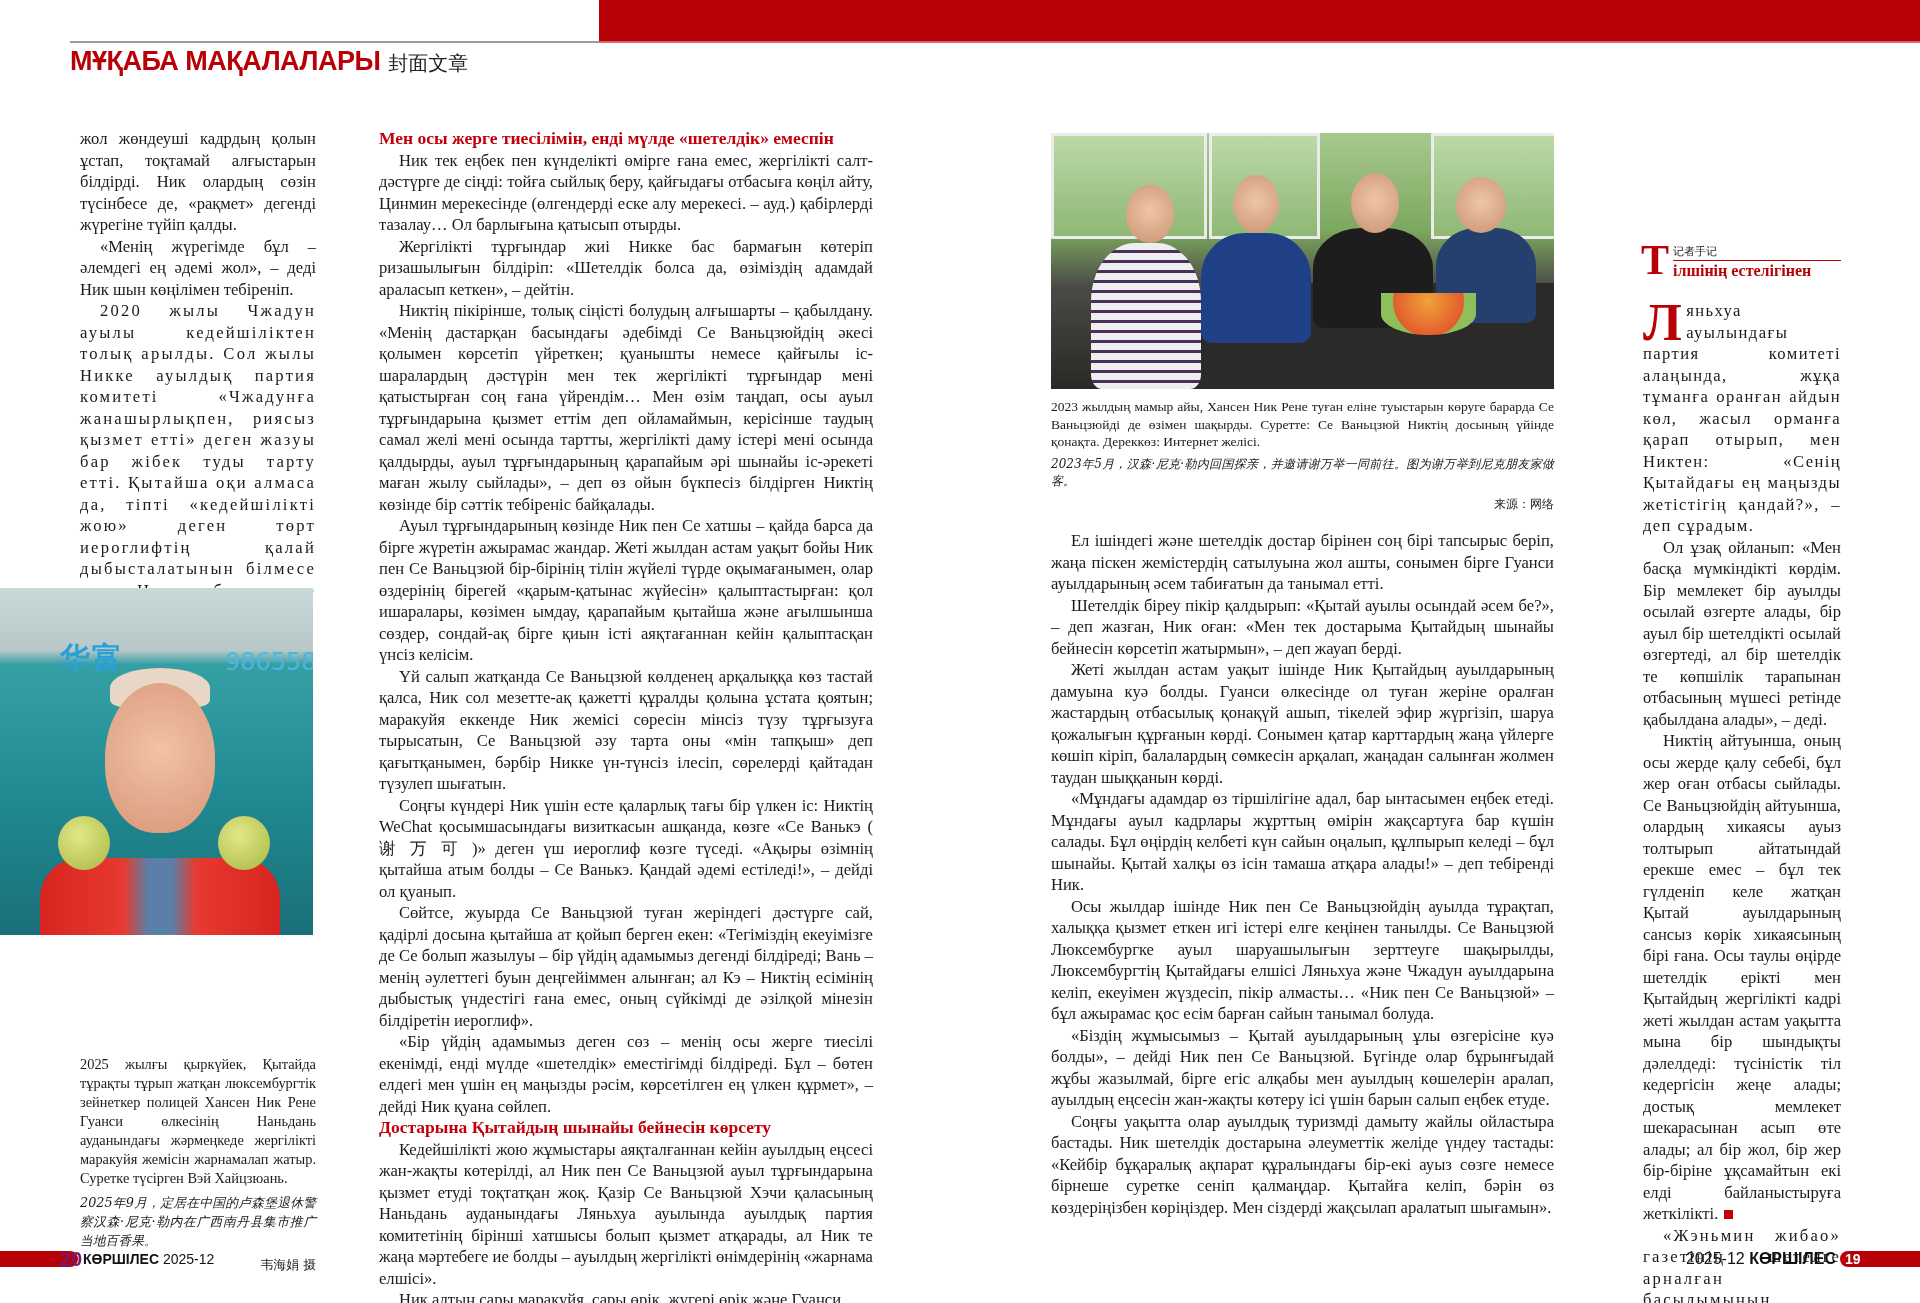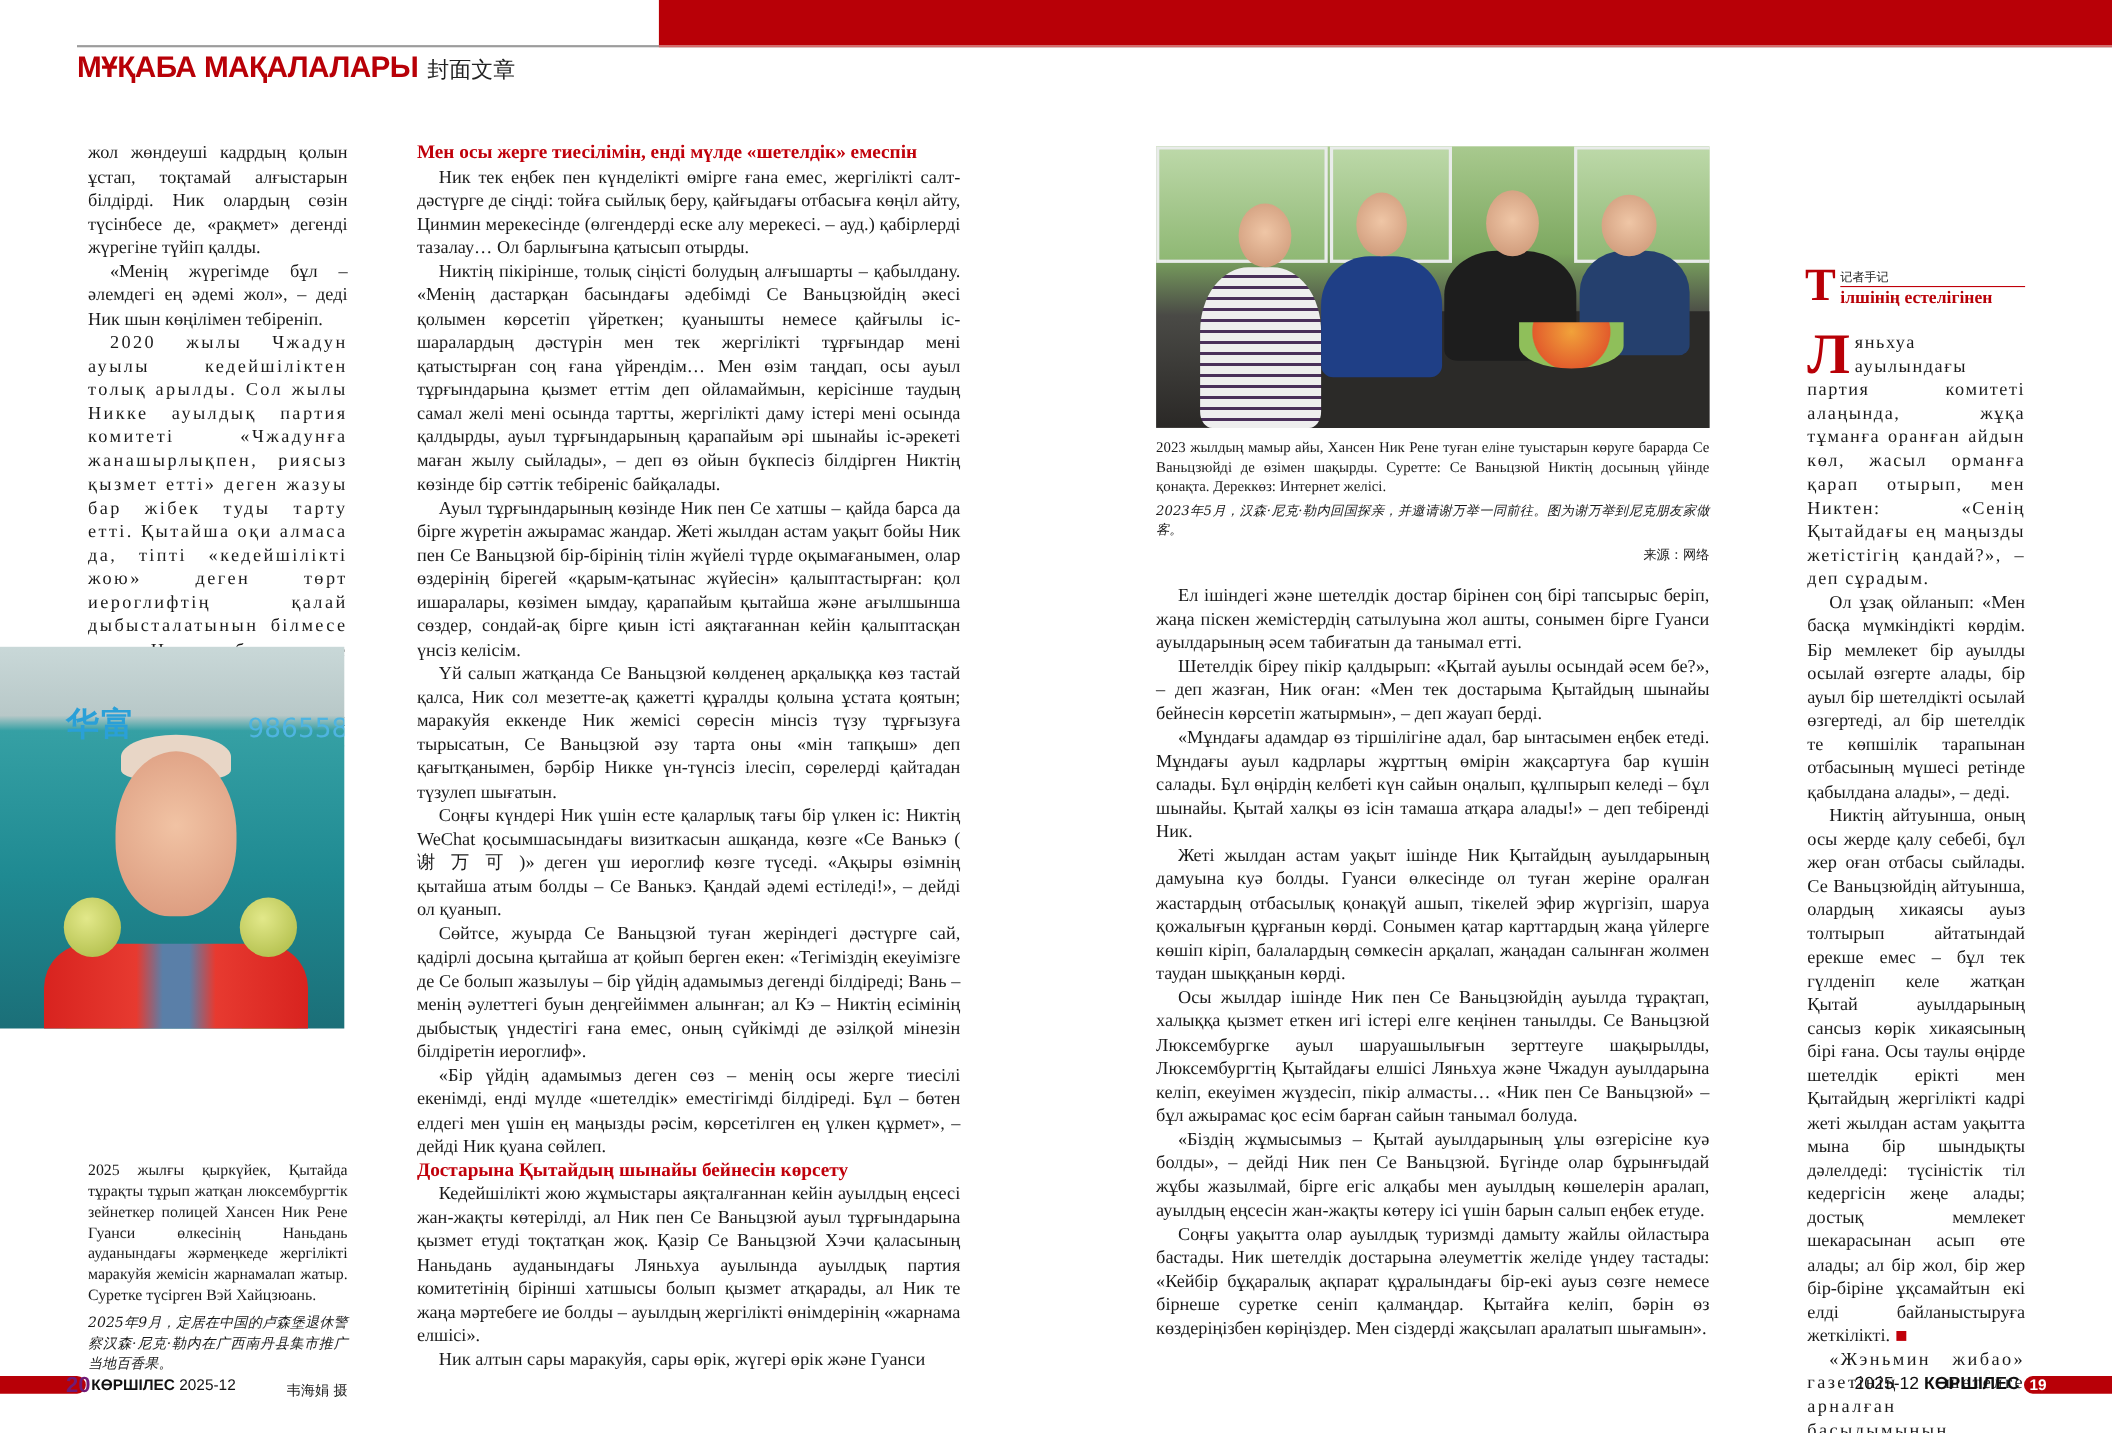--- a/index.html
+++ b/index.html
@@ -118,20 +118,21 @@
 </div>
 <div class="caption cap-left">
   <p>2025 жылғы қыркүйек, Қытайда тұрақты тұрып жатқан люксембургтік зейнеткер полицей Хансен Ник Рене Гуанси өлкесінің Наньдань ауданындағы жәрмеңкеде жергілікті маракуйя жемісін жарнамалап жатыр. Суретке түсірген Вэй Хайцзюань.</p>
   <p class="zh">2025年9月，定居在中国的卢森堡退休警察汉森·尼克·勒内在广西南丹县集市推广当地百香果。</p>
   <p class="zh credit">韦海娟 摄</p>
 </div>
 
 <div class="col col2">
   <p class="subhead">Мен осы жерге тиесілімін, енді мүлде «шетелдік» емеспін</p>
   <p>Ник тек еңбек пен күнделікті өмірге ғана емес, жергілікті салт-дәстүрге де сіңді: тойға сыйлық беру, қайғыдағы отбасыға көңіл айту, Цинмин мерекесінде (өлгендерді еске алу мерекесі. – ауд.) қабірлерді тазалау… Ол барлығына қатысып отырды.</p>
+  <p>Жергілікті тұрғындар жиі Никке бас бармағын көтеріп ризашылығын білдіріп: «Шетелдік болса да, өзіміздің адамдай араласып кеткен», – дейтін.</p>
   <p>Никтің пікірінше, толық сіңісті болудың алғышарты – қабылдану. «Менің дастарқан басындағы әдебімді Се Ваньцзюйдің әкесі қолымен көрсетіп үйреткен; қуанышты немесе қайғылы іс-шаралардың дәстүрін мен тек жергілікті тұрғындар мені қатыстырған соң ғана үйрендім… Мен өзім таңдап, осы ауыл тұрғындарына қызмет еттім деп ойламаймын, керісінше таудың самал желі мені осында тартты, жергілікті даму істері мені осында қалдырды, ауыл тұрғындарының қарапайым әрі шынайы іс-әрекеті маған жылу сыйлады», – деп өз ойын бүкпесіз білдірген Никтің көзінде бір сәттік тебіреніс байқалады.</p>
   <p>Ауыл тұрғындарының көзінде Ник пен Се хатшы – қайда барса да бірге жүретін ажырамас жандар. Жеті жылдан астам уақыт бойы Ник пен Се Ваньцзюй бір-бірінің тілін жүйелі түрде оқымағанымен, олар өздерінің бірегей «қарым-қатынас жүйесін» қалыптастырған: қол ишаралары, көзімен ымдау, қарапайым қытайша және ағылшынша сөздер, сондай-ақ бірге қиын істі аяқтағаннан кейін қалыптасқан үнсіз келісім.</p>
   <p>Үй салып жатқанда Се Ваньцзюй көлденең арқалыққа көз тастай қалса, Ник сол мезетте-ақ қажетті құралды қолына ұстата қоятын; маракуйя еккенде Ник жемісі сөресін мінсіз түзу тұрғызуға тырысатын, Се Ваньцзюй әзу тарта оны «мін тапқыш» деп қағытқанымен, бәрбір Никке үн-түнсіз ілесіп, сөрелерді қайтадан түзулеп шығатын.</p>
   <p>Соңғы күндері Ник үшін есте қаларлық тағы бір үлкен іс: Никтің WeChat қосымшасындағы визиткасын ашқанда, көзге «Се Ванькэ ( 谢 万 可 )» деген үш иероглиф көзге түседі. «Ақыры өзімнің қытайша атым болды – Се Ванькэ. Қандай әдемі естіледі!», – дейді ол қуанып.</p>
   <p>Сөйтсе, жуырда Се Ваньцзюй туған жеріндегі дәстүрге сай, қадірлі досына қытайша ат қойып берген екен: «Тегіміздің екеуімізге де Се болып жазылуы – бір үйдің адамымыз дегенді білдіреді; Вань – менің әулеттегі буын деңгейіммен алынған; ал Кэ – Никтің есімінің дыбыстық үндестігі ғана емес, оның сүйкімді де әзілқой мінезін білдіретін иероглиф».</p>
   <p>«Бір үйдің адамымыз деген сөз – менің осы жерге тиесілі екенімді, енді мүлде «шетелдік» еместігімді білдіреді. Бұл – бөтен елдегі мен үшін ең маңызды рәсім, көрсетілген ең үлкен құрмет», – дейді Ник қуана сөйлеп.</p>
   <p class="subhead subhead2">Достарына Қытайдың шынайы бейнесін көрсету</p>
   <p>Кедейшілікті жою жұмыстары аяқталғаннан кейін ауылдың еңсесі жан-жақты көтерілді, ал Ник пен Се Ваньцзюй ауыл тұрғындарына қызмет етуді тоқтатқан жоқ. Қазір Се Ваньцзюй Хэчи қаласының Наньдань ауданындағы Ляньхуа ауылында ауылдық партия комитетінің бірінші хатшысы болып қызмет атқарады, ал Ник те жаңа мәртебеге ие болды – ауылдың жергілікті өнімдерінің «жарнама елшісі».</p>
   <p>Ник алтын сары маракуйя, сары өрік, жүгері өрік және Гуанси</p>
 </div>
@@ -153,22 +154,22 @@
 </div>
 <div class="caption cap-right">
   <p>2023 жылдың мамыр айы, Хансен Ник Рене туған еліне туыстарын көруге барарда Се Ваньцзюйді де өзімен шақырды. Суретте: Се Ваньцзюй Никтің досының үйінде қонақта. Дереккөз: Интернет желісі.</p>
   <p class="zh">2023年5月，汉森·尼克·勒内回国探亲，并邀请谢万举一同前往。图为谢万举到尼克朋友家做客。</p>
   <p class="zh credit">来源：网络</p>
 </div>
 
 <div class="col col3">
   <p>Ел ішіндегі және шетелдік достар бірінен соң бірі тапсырыс беріп, жаңа піскен жемістердің сатылуына жол ашты, сонымен бірге Гуанси ауылдарының әсем табиғатын да танымал етті.</p>
   <p>Шетелдік біреу пікір қалдырып: «Қытай ауылы осындай әсем бе?», – деп жазған, Ник оған: «Мен тек достарыма Қытайдың шынайы бейнесін көрсетіп жатырмын», – деп жауап берді.</p>
+  <p>Жеті жылдан астам уақыт ішінде Ник Қытайдың ауылдарының дамуына куә болды. Гуанси өлкесінде ол туған жеріне оралған жастардың отбасылық қонақүй ашып, тікелей эфир жүргізіп, шаруа қожалығын құрғанын көрді. Сонымен қатар карттардың жаңа үйлерге көшіп кіріп, балалардың сөмкесін арқалап, жаңадан салынған жолмен таудан шыққанын көрді.</p>
   <p>«Мұндағы адамдар өз тіршілігіне адал, бар ынтасымен еңбек етеді. Мұндағы ауыл кадрлары жұрттың өмірін жақсартуға бар күшін салады. Бұл өңірдің келбеті күн сайын оңалып, құлпырып келеді – бұл шынайы. Қытай халқы өз ісін тамаша атқара алады!» – деп тебіренді Ник.</p>
-  <p>Жеті жылдан астам уақыт ішінде Ник Қытайдың ауылдарының дамуына куә болды. Гуанси өлкесінде ол туған жеріне оралған жастардың отбасылық қонақүй ашып, тікелей эфир жүргізіп, шаруа қожалығын құрғанын көрді. Сонымен қатар карттардың жаңа үйлерге көшіп кіріп, балалардың сөмкесін арқалап, жаңадан салынған жолмен таудан шыққанын көрді.</p>
   <p>Осы жылдар ішінде Ник пен Се Ваньцзюйдің ауылда тұрақтап, халыққа қызмет еткен игі істері елге кеңінен танылды. Се Ваньцзюй Люксембургке ауыл шаруашылығын зерттеуге шақырылды, Люксембургтің Қытайдағы елшісі Ляньхуа және Чжадун ауылдарына келіп, екеуімен жүздесіп, пікір алмасты… «Ник пен Се Ваньцзюй» – бұл ажырамас қос есім барған сайын танымал болуда.</p>
   <p>«Біздің жұмысымыз – Қытай ауылдарының ұлы өзгерісіне куә болды», – дейді Ник пен Се Ваньцзюй. Бүгінде олар бұрынғыдай жұбы жазылмай, бірге егіс алқабы мен ауылдың көшелерін аралап, ауылдың еңсесін жан-жақты көтеру ісі үшін барын салып еңбек етуде.</p>
   <p>Соңғы уақытта олар ауылдық туризмді дамыту жайлы ойластыра бастады. Ник шетелдік достарына әлеуметтік желіде үндеу тастады: «Кейбір бұқаралық ақпарат құралындағы бір-екі ауыз сөзге немесе бірнеше суретке сеніп қалмаңдар. Қытайға келіп, бәрін өз көздеріңізбен көріңіздер. Мен сіздерді жақсылап аралатып шығамын».</p>
 </div>
 
 <div class="col4-header">
   <span class="bigT">Т</span>
   <span class="zh">记者手记</span>
   <span class="rule"></span>
   <span class="kz">ілшінің естелігінен</span>

